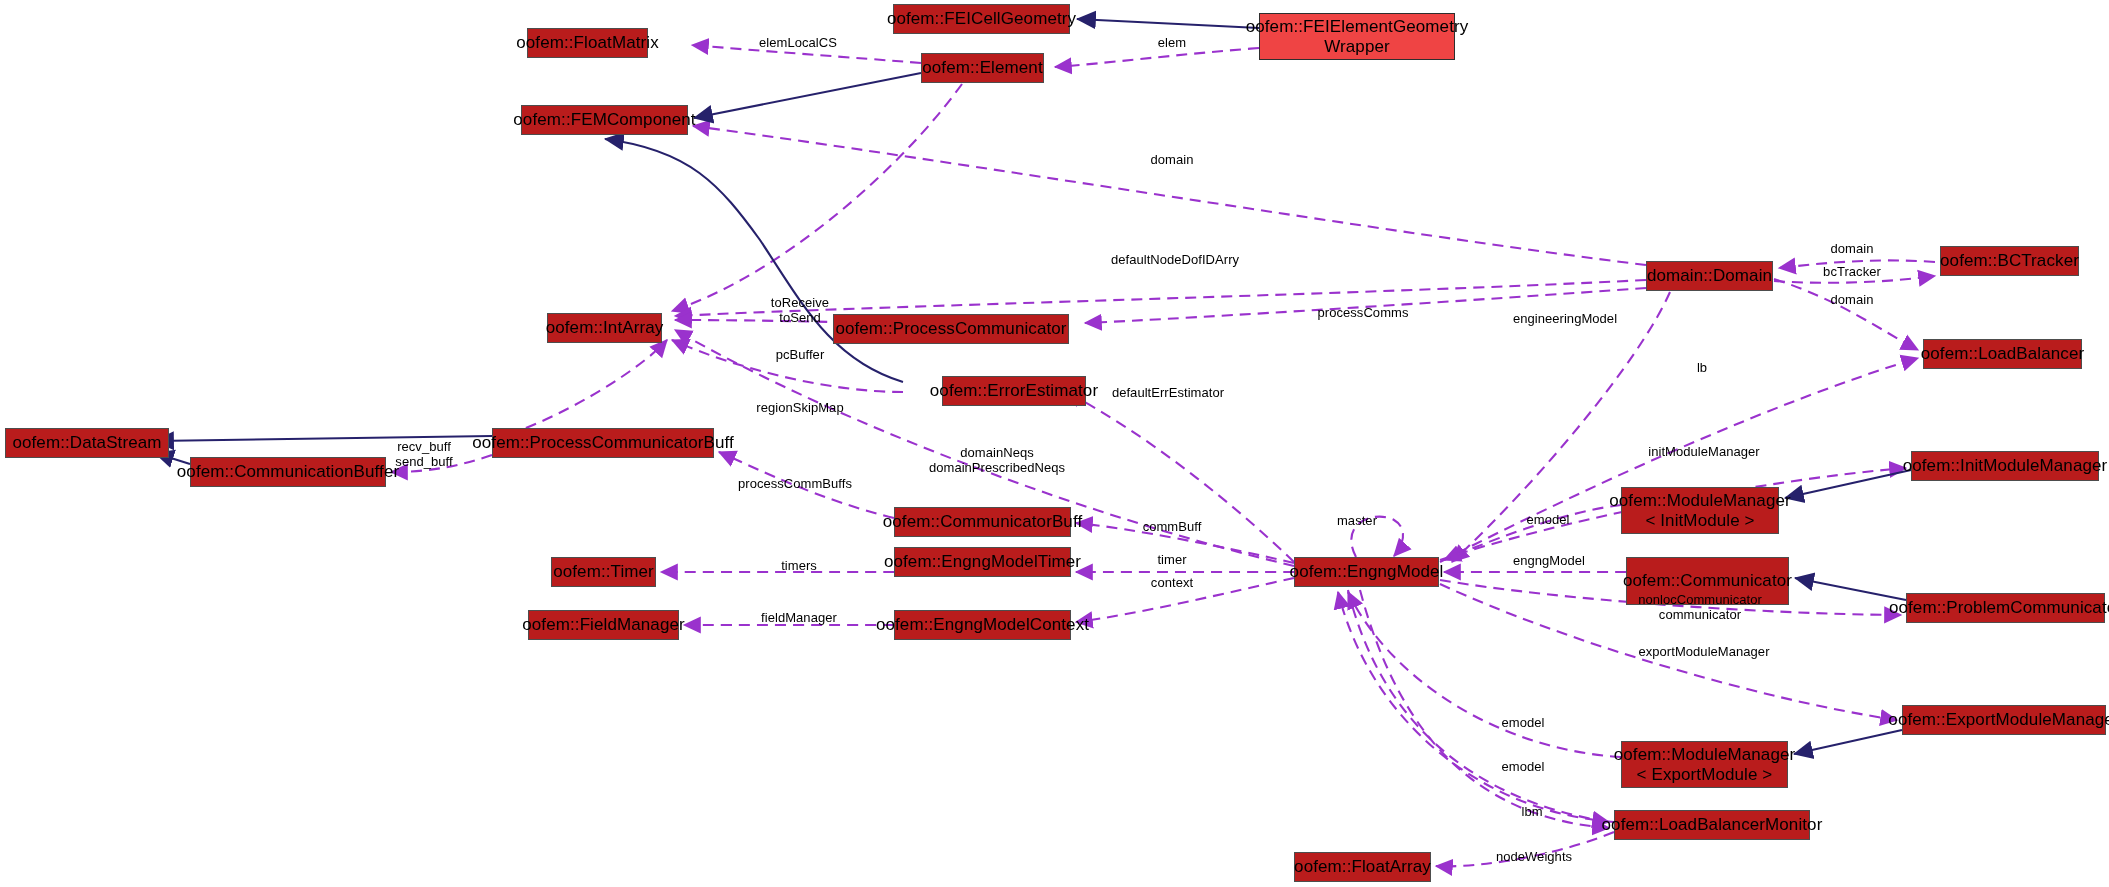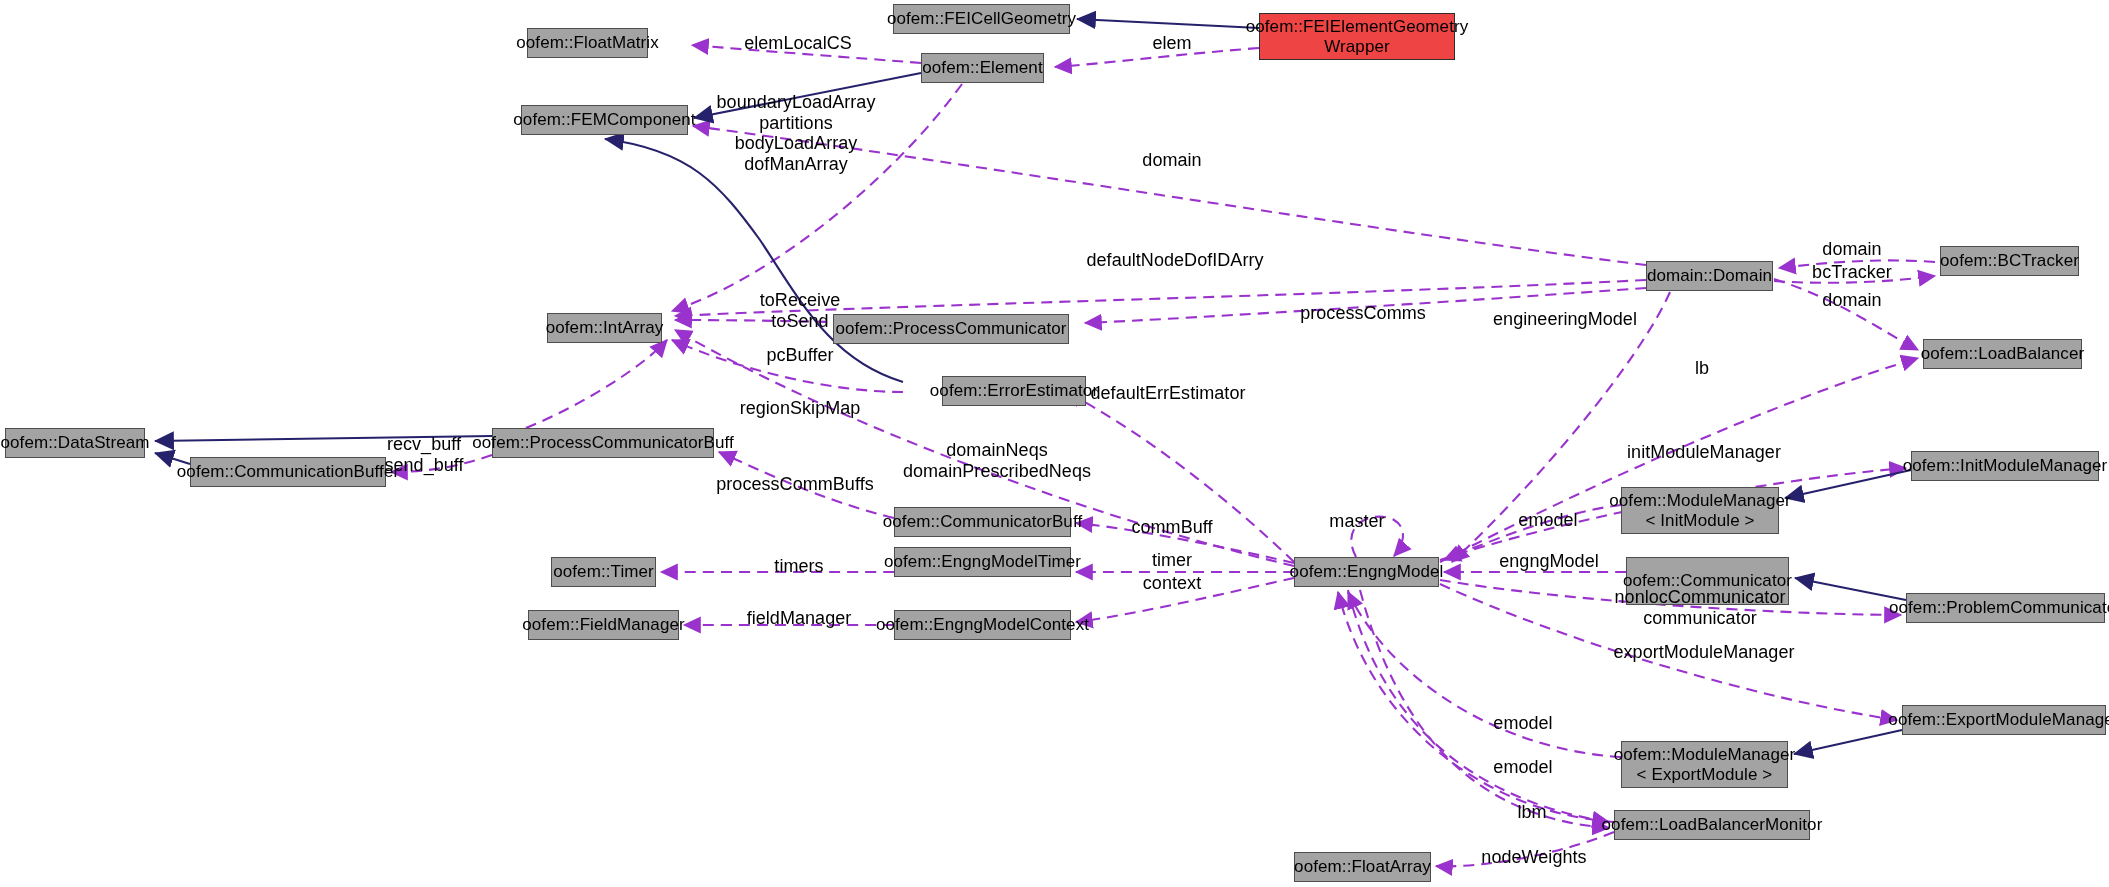--- a/index.html
+++ b/index.html
@@ -20,39 +20,39 @@
     left: 0;
     top: 0;
     width: 2109px;
     height: 887px;
     pointer-events: none;
   }
   .node {
     position: absolute;
     box-sizing: border-box;
     border: 1.5px solid #4d4d4d;
-    background: #a3a3a3;
+    background: #b91c1c;
     color: #000000;
     font-size: 17px;
     line-height: 1.12;
     text-align: center;
     display: flex;
     align-items: center;
     justify-content: center;
     white-space: pre;
     letter-spacing: 0.1px;
     z-index: 3;
   }
   .node.highlight {
     background: #ef4444;
     border-color: #2e2e2e;
   }
   .edge-label {
     position: absolute;
-    font-size: 18px;
+    font-size: 13px;
     color: #000000;
     text-align: center;
     white-space: pre;
     line-height: 1.15;
     transform: translate(-50%, -50%);
     z-index: 4;
     letter-spacing: 0.05px;
   }
 </style>
 </head>
@@ -180,21 +180,21 @@
   <div class="node" style="left:1646px;top:261px;width:127px;height:30px">domain::Domain</div>
 
   <div class="node" style="left:1940px;top:246px;width:139px;height:30px">oofem::BCTracker</div>
 
   <div class="node" style="left:1923px;top:339px;width:159px;height:30px">oofem::LoadBalancer</div>
 
   <div class="node" style="left:833px;top:314px;width:236px;height:30px">oofem::ProcessCommunicator</div>
 
   <div class="node" style="left:942px;top:376px;width:144px;height:30px">oofem::ErrorEstimator</div>
 
-  <div class="node" style="left:5px;top:428px;width:140px;height:30px">oofem::DataStream</div>
+  <div class="node" style="left:5px;top:428px;width:164px;height:30px">oofem::DataStream</div>
 
   <div class="node" style="left:190px;top:457px;width:196px;height:30px">oofem::CommunicationBuffer</div>
 
   <div class="node" style="left:492px;top:428px;width:222px;height:30px">oofem::ProcessCommunicatorBuff</div>
 
   <div class="node" style="left:1911px;top:451px;width:188px;height:30px">oofem::InitModuleManager</div>
 
   <div class="node" style="left:1621px;top:487px;width:158px;height:47px">oofem::ModuleManager
 &lt; InitModule &gt;</div>
 
@@ -218,24 +218,20 @@
 
   <div class="node" style="left:1621px;top:741px;width:167px;height:47px">oofem::ModuleManager
 &lt; ExportModule &gt;</div>
 
   <div class="node" style="left:1614px;top:810px;width:196px;height:30px">oofem::LoadBalancerMonitor</div>
 
   <div class="node" style="left:1294px;top:852px;width:137px;height:30px">oofem::FloatArray</div>
 
   <div class="edge-label" style="left:798px;top:43px">elemLocalCS</div>
   <div class="edge-label" style="left:1172px;top:43px">elem</div>
-  <div class="edge-label" style="left:796px;top:133px">boundaryLoadArray
-partitions
-bodyLoadArray
-dofManArray</div>
   <div class="edge-label" style="left:1172px;top:160px">domain</div>
   <div class="edge-label" style="left:1175px;top:260px">defaultNodeDofIDArry</div>
   <div class="edge-label" style="left:800px;top:311px">toReceive
 toSend</div>
   <div class="edge-label" style="left:1363px;top:313px">processComms</div>
   <div class="edge-label" style="left:1565px;top:319px">engineeringModel</div>
   <div class="edge-label" style="left:1852px;top:249px">domain</div>
   <div class="edge-label" style="left:1852px;top:272px">bcTracker</div>
   <div class="edge-label" style="left:1852px;top:300px">domain</div>
   <div class="edge-label" style="left:800px;top:355px">pcBuffer</div>

